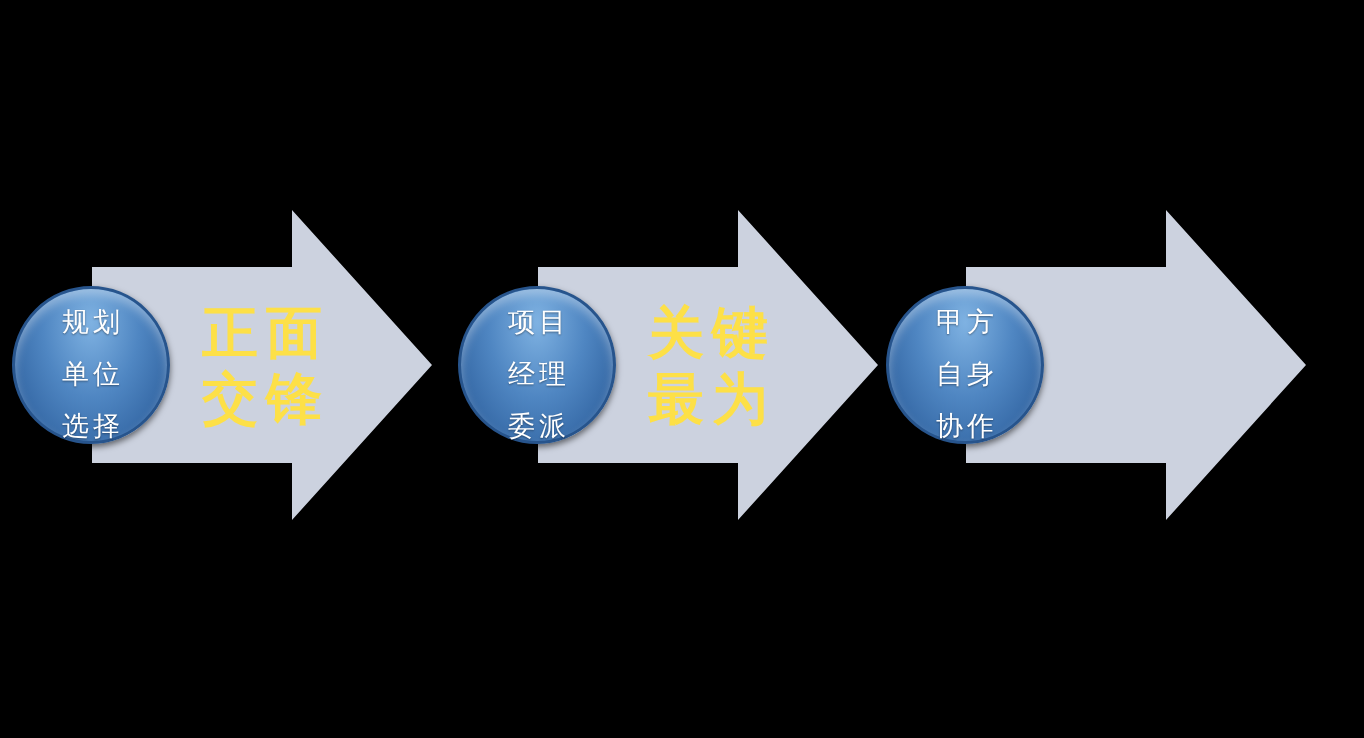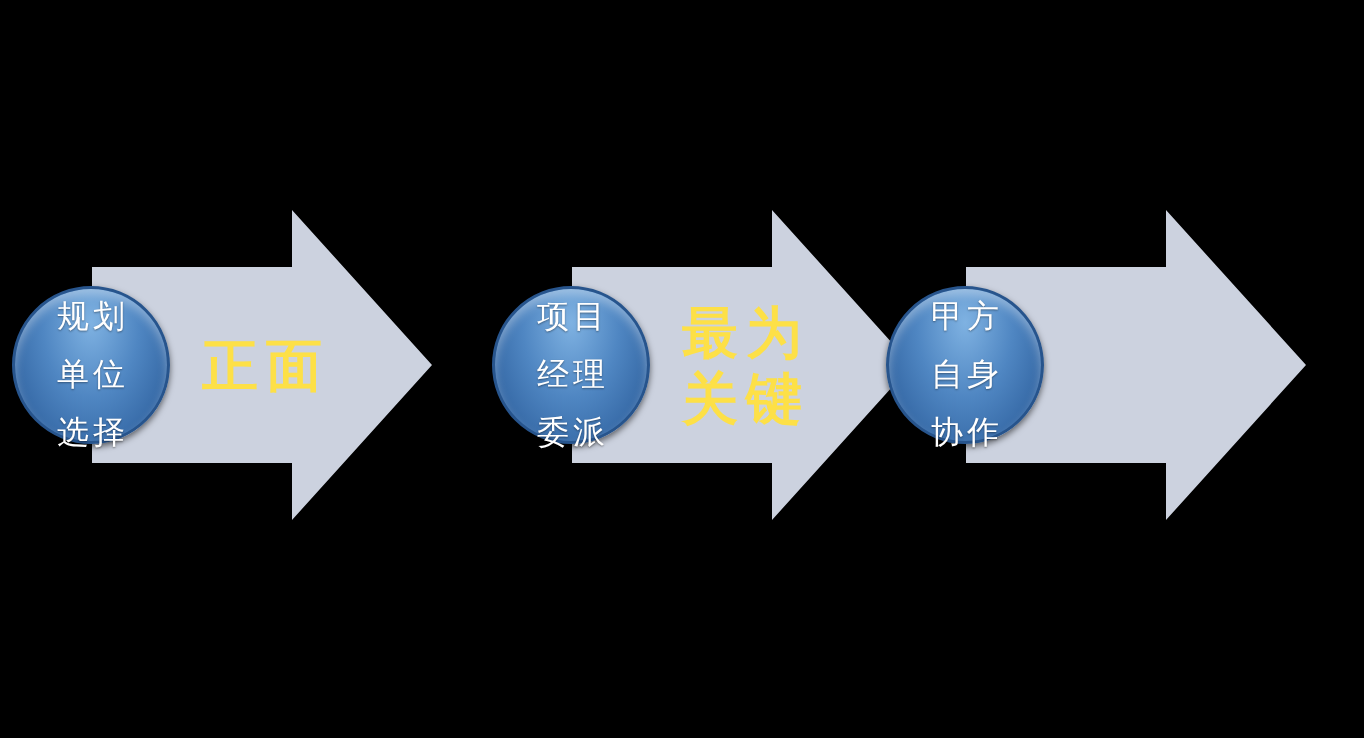--- a/index.html
+++ b/index.html
@@ -15,21 +15,21 @@
     background: #000000;
     overflow: hidden;
   }
   .step {
     position: absolute;
     top: 210px;
     width: 430px;
     height: 315px;
   }
   .step-1 { left: 12px; }
-  .step-2 { left: 492px; }
+  .step-2 { left: 458px; }
   .step-3 { left: 886px; }
 
   .arrow {
     position: absolute;
     left: 80px;
     top: 0;
     width: 340px;
     height: 310px;
     background: #ccd2df;
     clip-path: polygon(
@@ -55,21 +55,21 @@
     border: 3px solid #27548c;
     box-shadow: 0 3px 6px rgba(0,0,0,0.55), inset 0 6px 10px rgba(255,255,255,0.35);
     display: flex;
     flex-direction: column;
     align-items: center;
     justify-content: center;
     box-sizing: border-box;
   }
   .circle-line {
     color: #ffffff;
-    font-size: 32px;
+    font-size: 27px;
     line-height: 1.22;
     letter-spacing: 4px;
     text-indent: 4px;
     text-align: center;
     text-shadow: 0 1px 2px rgba(0,0,0,0.4);
     margin-top: 19px;
   }
 
   .label {
     position: absolute;
@@ -100,33 +100,34 @@
 
   <div class="step step-1">
     <div class="arrow"></div>
     <div class="circle">
       <div class="circle-line">规划</div>
       <div class="circle-line">单位</div>
       <div class="circle-line">选择</div>
     </div>
     <div class="label">
       <div class="label-line">正面</div>
+      <div class="label-line">交锋</div>
     </div>
   </div>
 
   <div class="step step-2">
     <div class="arrow"></div>
     <div class="circle">
       <div class="circle-line">项目</div>
       <div class="circle-line">经理</div>
       <div class="circle-line">委派</div>
     </div>
     <div class="label">
+      <div class="label-line">关键</div>
       <div class="label-line">最为</div>
-      <div class="label-line">关键</div>
     </div>
   </div>
 
   <div class="step step-3">
     <div class="arrow"></div>
     <div class="circle">
       <div class="circle-line">甲方</div>
       <div class="circle-line">自身</div>
       <div class="circle-line">协作</div>
     </div>

